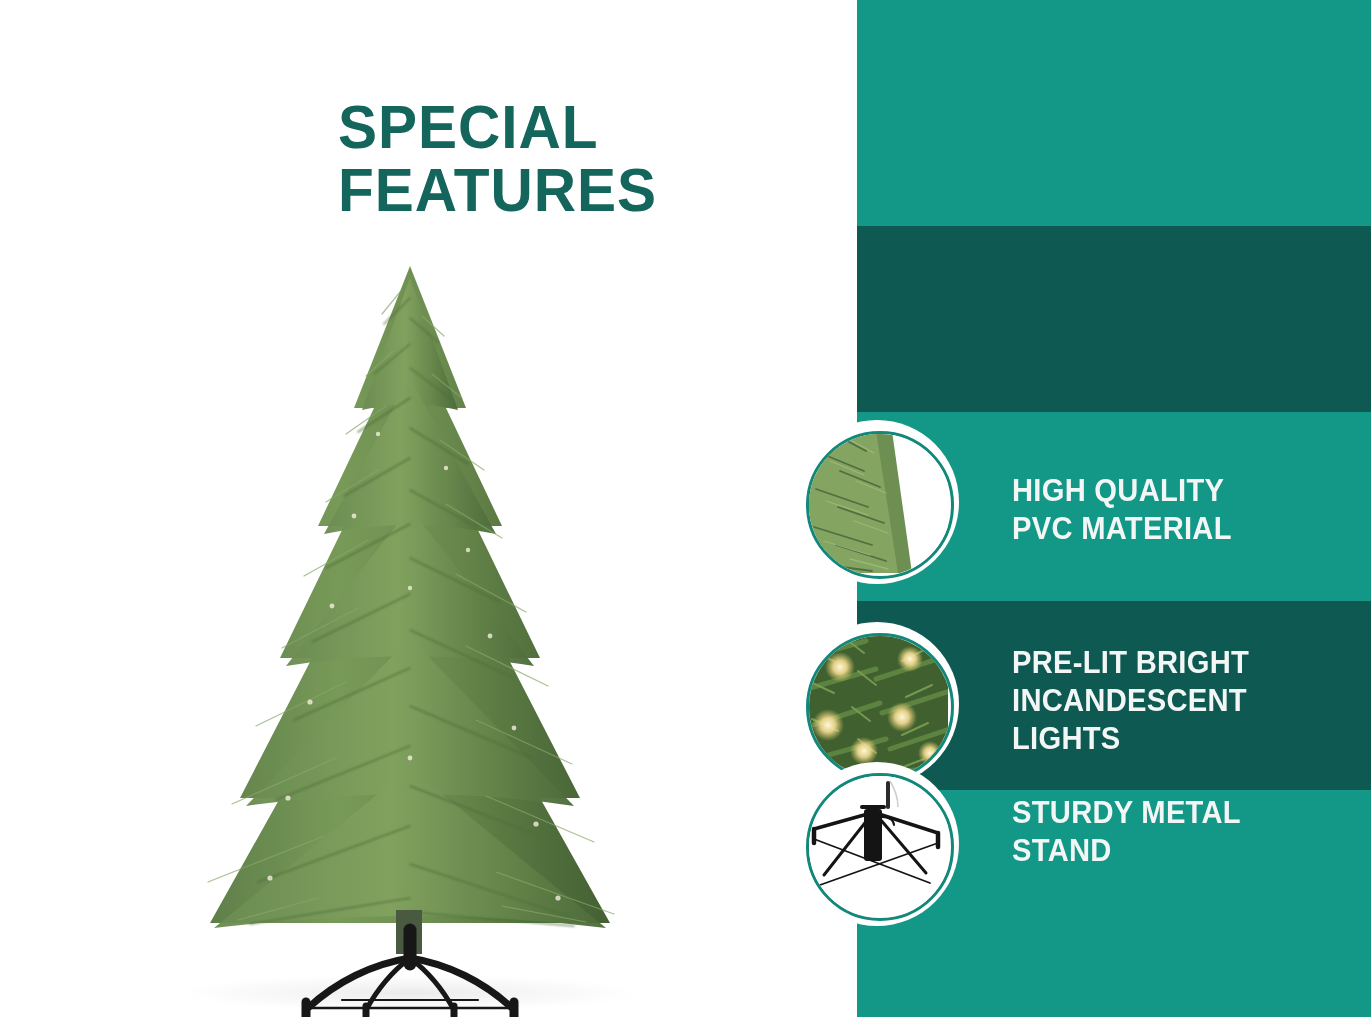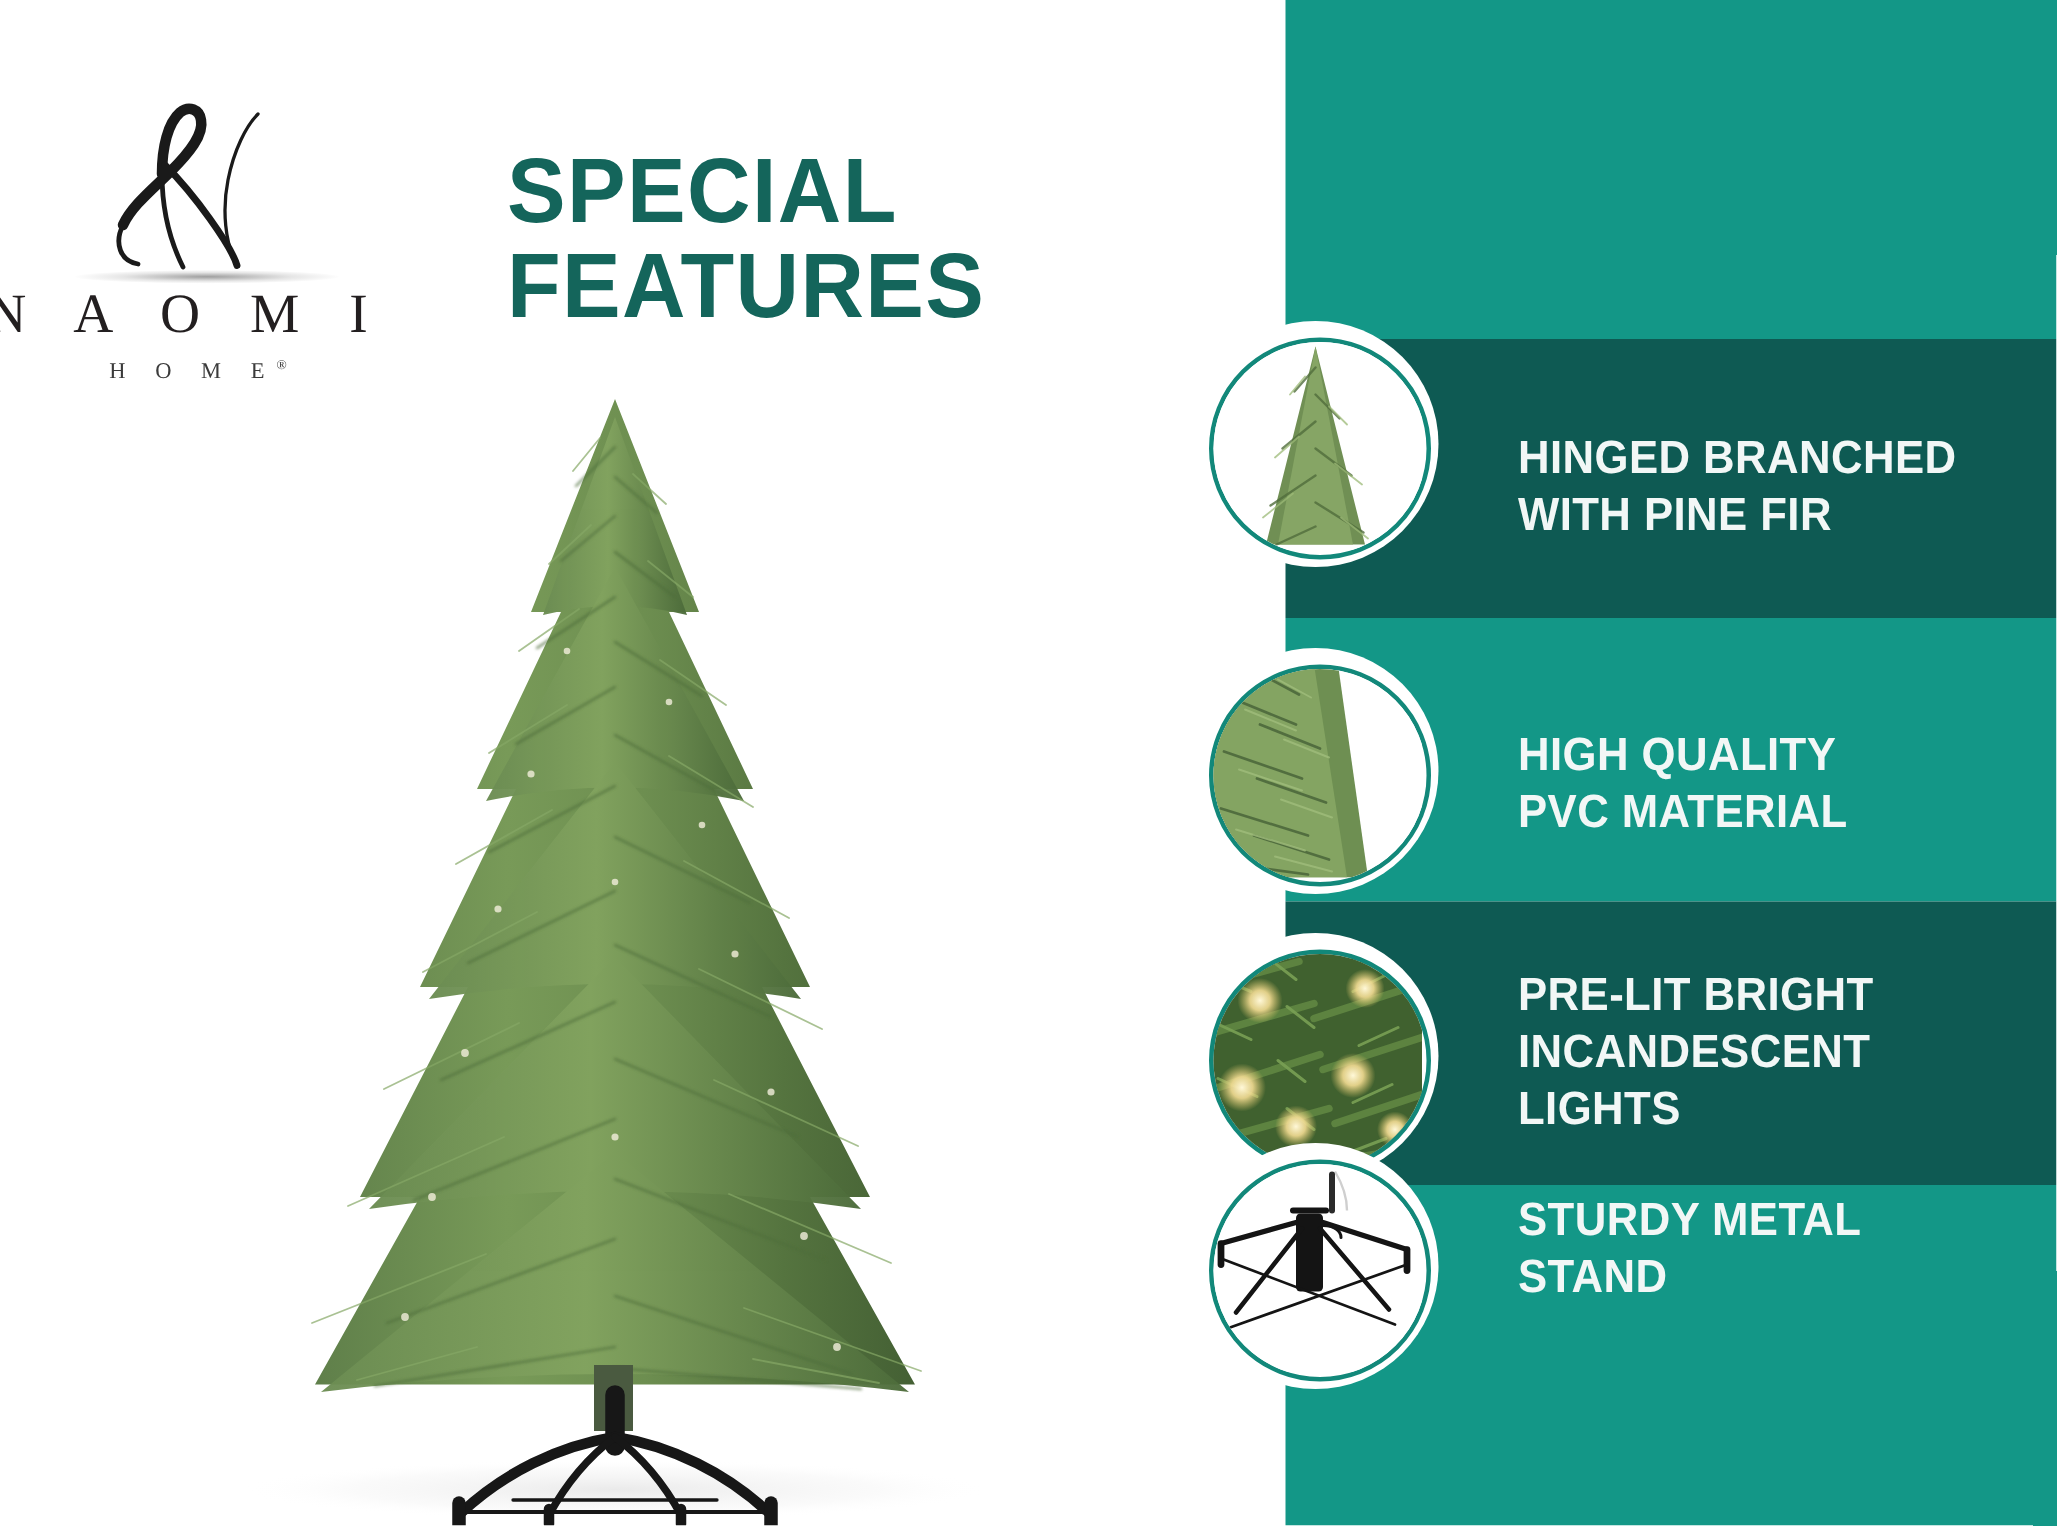--- a/index.html
+++ b/index.html
@@ -55,21 +55,21 @@
   .band{position:absolute;left:0;width:514px;}
   .band.b0{top:0;height:226px;background:#139787;}
   .band.b1{top:226px;height:186px;background:#0e5a53;}
   .band.b2{top:412px;height:189px;background:#139787;}
   .band.b3{top:601px;height:189px;background:#0e5a53;}
   .band.b4{top:790px;height:227px;background:#139787;}
 
   
   .feature{position:absolute;left:0;width:1371px;}
   .f1{top:226px;height:186px;}
-  .f2{top:424px;height:189px;}
+  .f2{top:412px;height:189px;}
   .f3{top:612px;height:189px;}
   .f4{top:744px;height:227px;}
 
   .thumb{
     position:absolute;
     width:164px;height:164px;border-radius:50%;
     background:#ffffff;
     box-shadow:0 0 0 0 rgba(0,0,0,0);
   }
   .thumb .ring{
@@ -99,33 +99,20 @@
   .f1 .flabel{top:60px;}
   .f2 .flabel{top:60px;}
   .f3 .flabel{top:32px;}
   .f4 .flabel{top:50px;}
 </style>
 </head>
 <body>
 
 <div class="stage">
 
-  <div class="logo">
-    <div class="logo-mark">
-      <svg viewBox="0 0 272 130" xmlns="http://www.w3.org/2000/svg" aria-hidden="true">
-        <path d="M92 118 C80 116 76 104 82 92 C88 79 102 68 114 56 C126 44 136 32 134 22 C133 15 126 12 120 17 C112 24 108 40 108 58 C108 82 114 104 122 120" fill="none" stroke="#1a1a1a" stroke-width="3.2" stroke-linecap="round"></path>
-        <path d="M108 58 C108 40 112 24 120 17 C126 12 133 15 134 22 C136 32 126 44 114 56 C102 68 88 79 82 92" fill="none" stroke="#1a1a1a" stroke-width="7" stroke-linecap="round"></path>
-        <path d="M110 52 C118 60 130 74 140 88 C150 102 156 112 158 119" fill="none" stroke="#1a1a1a" stroke-width="4.6" stroke-linecap="round"></path>
-        <path d="M158 119 C150 104 148 82 152 62 C156 42 164 26 172 18" fill="none" stroke="#1a1a1a" stroke-width="2.2" stroke-linecap="round"></path>
-      </svg>
-    </div>
-    <div class="logo-shadow"></div>
-    <div class="logo-word">N A O M I</div>
-    <div class="logo-sub"><span>H O M E</span><sup>®</sup></div>
-  </div>
 
   <div class="title">
     <span>SPECIAL</span>
     <span>FEATURES</span>
   </div>
 
   <div class="hero">
     <svg viewBox="0 0 640 759" xmlns="http://www.w3.org/2000/svg" aria-hidden="true">
       <defs>
         <linearGradient id="gtree" x1="0" y1="0" x2="1" y2="0">
@@ -215,41 +202,20 @@
   </div>
 
   <div class="panel">
     <div class="band b0"></div>
     <div class="band b1"></div>
     <div class="band b2"></div>
     <div class="band b3"></div>
     <div class="band b4"></div>
   </div>
 
-  <div class="feature f1">
-    <div class="thumb">
-      <div class="ring">
-        <svg viewBox="0 0 142 142" xmlns="http://www.w3.org/2000/svg" aria-hidden="true">
-          <rect width="142" height="142" fill="#ffffff"></rect>
-          <path d="M71 6 L104 138 L38 138 Z" fill="#708f54"></path>
-          <path d="M71 6 L96 138 L46 138 Z" fill="#86a565"></path>
-          <g stroke="#516d3c" stroke-width="1.6" stroke-linecap="round" opacity=".8">
-            <path d="M71 20 l-14 16 M71 38 l16 16 M71 56 l-22 18 M71 74 l24 18
-                     M71 92 l-30 20 M71 110 l32 20 M71 126 l-26 12"></path>
-          </g>
-          <g stroke="#9cba77" stroke-width="1.2" stroke-linecap="round" opacity=".75">
-            <path d="M64 26 l-10 12 M80 46 l12 12 M60 66 l-16 14 M84 84 l18 14
-                     M56 104 l-20 16 M88 120 l18 14"></path>
-          </g>
-        </svg>
-      </div>
-    </div>
-    <div class="flabel">HINGED BRANCHED
-WITH PINE FIR</div>
-  </div>
 
   <div class="feature f2">
     <div class="thumb">
       <div class="ring">
         <svg viewBox="0 0 142 142" xmlns="http://www.w3.org/2000/svg" aria-hidden="true">
           <rect width="142" height="142" fill="#ffffff"></rect>
           <path d="M0 0 L86 0 L106 142 L0 142 Z" fill="#6e8f52"></path>
           <path d="M0 12 L70 0 L92 142 L0 142 Z" fill="#84a462"></path>
           <g stroke="#49653a" stroke-width="1.8" stroke-linecap="round" opacity=".85">
             <path d="M30 4 l30 16 M14 22 l44 18 M34 40 l40 16 M10 58 l52 18

